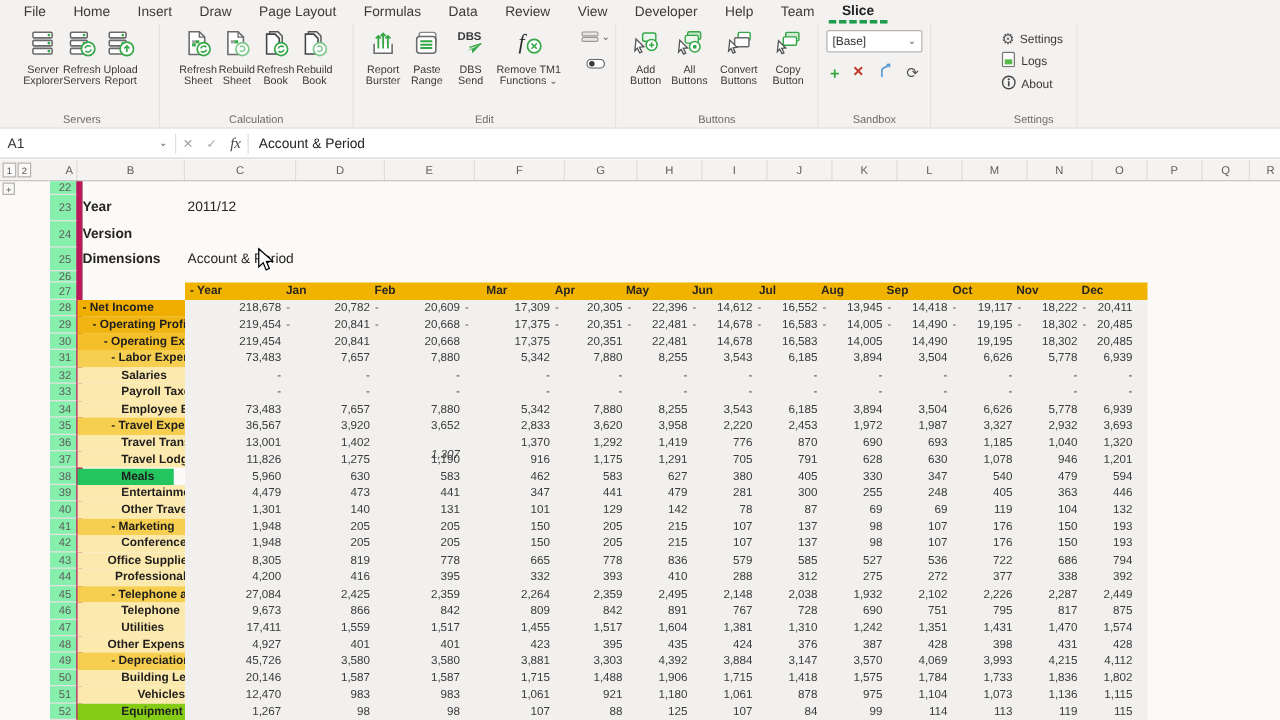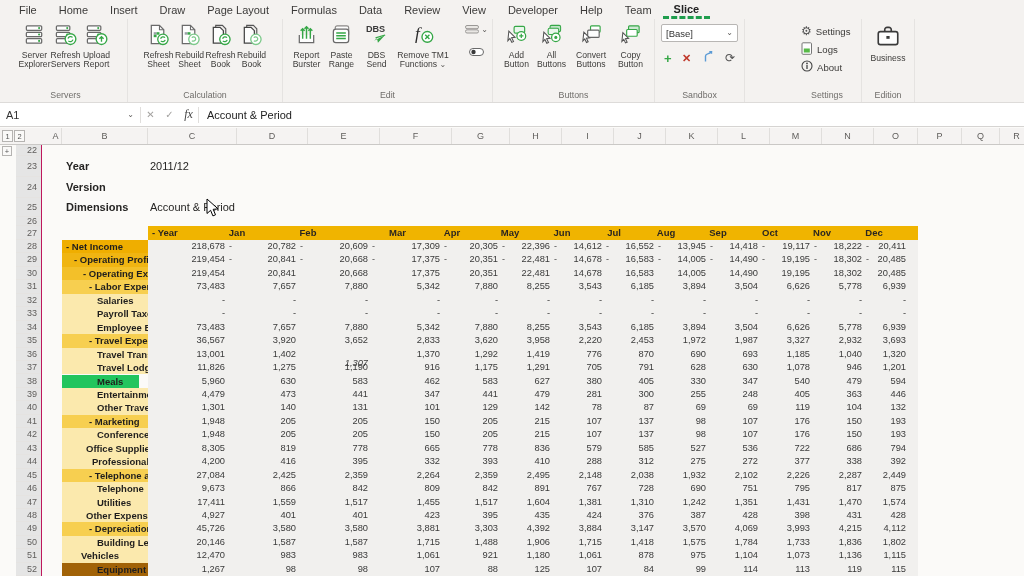--- a/index.html
+++ b/index.html
@@ -36,21 +36,21 @@
   .fbtn{width:19px;text-align:center;font-size:10px;color:#a3a19f;cursor:default;}
   .fx{font-style:italic;font-family:"Liberation Serif",serif;color:#444;font-size:12px;}
   .ftext{font-size:11px;color:#222;padding-left:8px;}
   
   .colstrip{position:absolute;top:128px;left:0;width:1024px;height:17px;background:#f5f3f2;
             border-bottom:1px solid #cac8c6;box-sizing:border-box;}
   .colhead{position:absolute;top:0;height:16px;text-align:center;font-size:9px;color:#5f5d5b;
            line-height:16px;border-right:1px solid #e0dedc;box-sizing:border-box;}
   .olbtn{position:absolute;width:11px;height:12px;border:1px solid #b5b3b1;background:#faf9f8;
          font-size:7.5px;color:#555;text-align:center;line-height:12px;box-sizing:border-box;}
-  .rowhead{position:absolute;left:16px;width:26px;background:#e5e5e5;border-right:1px solid #be185d;
+  .rowhead{position:absolute;left:40px;width:26px;background:#86efac;border-right:5px solid #be185d;
            box-sizing:border-box;}
   .rownum{position:absolute;left:0;right:0;text-align:right;padding-right:4px;font-size:9px;color:#5f5d5b;
           border-bottom:1px solid #e5e3e1;box-sizing:border-box;}
   
   .sheet{position:absolute;top:145px;left:50px;width:974px;height:431px;overflow:hidden;}
   .cell{position:absolute;box-sizing:border-box;white-space:nowrap;overflow:hidden;}
   .num{font-size:9.3px;color:#3a3a3a;text-align:right;}
   .blabel{font-size:9.5px;font-weight:600;color:#1f1e1d;}
   .infolabel{font-size:11px;font-weight:bold;color:#262524;}
   .infoval{font-size:11px;color:#262524;}
@@ -326,33 +326,20 @@
               <circle cx="6" cy="6" r="5" fill="none" stroke="#444" stroke-width="1.1"></circle>
               <circle cx="6" cy="3.4" r=".9" fill="#444"></circle>
               <rect x="5.35" y="5" width="1.3" height="4" fill="#444"></rect>
             </svg></span>
         <span>About</span>
       </div>
     </div>
     <div class="rglabel">Settings</div>
   </div>
 
-  <div class="rgroup" style="left:862px;width:53px;">
-    <div class="rbtns">
-      <div class="rbtn" style="width:46px;">
-        <span><svg width="26" height="26" viewBox="0 0 24 24">
-              <rect x="3" y="8" width="18" height="12" rx="2" fill="#fdfdfd" stroke="#3a3a3a" stroke-width="1.5"></rect>
-              <path d="M9 8V6.2A2.2 2.2 0 0 1 11.2 4h1.6A2.2 2.2 0 0 1 15 6.2V8" fill="none" stroke="#3a3a3a" stroke-width="1.5"></path>
-              <rect x="10.5" y="12" width="3" height="2.6" fill="#3a3a3a"></rect>
-            </svg></span>
-        <span>Business</span>
-      </div>
-    </div>
-    <div class="rglabel">Edition</div>
-  </div>
 </div>
 
 <div class="fbar">
   <div class="namebox">
     <span>A1</span>
     <span class="caret">⌄</span>
   </div>
   <div class="fdiv"></div>
   <div class="fbtn">✕</div>
   <div class="fbtn">✓</div>
@@ -780,35 +767,35 @@
     <div class="cell num" style="left: 330px; top: 390.9px; width: 60px; height: 13.45px; line-height: 13.45px;">1,715</div>
     <div class="cell num" style="left: 402px; top: 390.9px; width: 46px; height: 13.45px; line-height: 13.45px;">1,488</div>
     <div class="cell num" style="left: 460px; top: 390.9px; width: 40px; height: 13.45px; line-height: 13.45px;">1,906</div>
     <div class="cell num" style="left: 512px; top: 390.9px; width: 40px; height: 13.45px; line-height: 13.45px;">1,715</div>
     <div class="cell num" style="left: 564px; top: 390.9px; width: 40px; height: 13.45px; line-height: 13.45px;">1,418</div>
     <div class="cell num" style="left: 616px; top: 390.9px; width: 40px; height: 13.45px; line-height: 13.45px;">1,575</div>
     <div class="cell num" style="left: 668px; top: 390.9px; width: 40px; height: 13.45px; line-height: 13.45px;">1,784</div>
     <div class="cell num" style="left: 720px; top: 390.9px; width: 40px; height: 13.45px; line-height: 13.45px;">1,733</div>
     <div class="cell num" style="left: 772px; top: 390.9px; width: 40px; height: 13.45px; line-height: 13.45px;">1,836</div>
     <div class="cell num" style="left: 824px; top: 390.9px; width: 32px; height: 13.45px; line-height: 13.45px;">1,802</div>
-    <div class="cell blabel" style="left: 12px; top: 404.35px; width: 86px; height: 13.45px; line-height: 13.45px; background: rgb(251, 233, 173); padding-left: 19px;">Vehicles</div>
+    <div class="cell blabel" style="left: 12px; top: 404.35px; width: 86px; height: 13.45px; line-height: 13.45px; background: rgb(251, 233, 173); padding-left: 48px;">Vehicles</div>
     <div class="cell num" style="left: 98px; top: 404.35px; width: 77px; height: 13.45px; line-height: 13.45px;">12,470</div>
     <div class="cell num" style="left: 187px; top: 404.35px; width: 59px; height: 13.45px; line-height: 13.45px;">983</div>
     <div class="cell num" style="left: 258px; top: 404.35px; width: 60px; height: 13.45px; line-height: 13.45px;">983</div>
     <div class="cell num" style="left: 330px; top: 404.35px; width: 60px; height: 13.45px; line-height: 13.45px;">1,061</div>
     <div class="cell num" style="left: 402px; top: 404.35px; width: 46px; height: 13.45px; line-height: 13.45px;">921</div>
     <div class="cell num" style="left: 460px; top: 404.35px; width: 40px; height: 13.45px; line-height: 13.45px;">1,180</div>
     <div class="cell num" style="left: 512px; top: 404.35px; width: 40px; height: 13.45px; line-height: 13.45px;">1,061</div>
     <div class="cell num" style="left: 564px; top: 404.35px; width: 40px; height: 13.45px; line-height: 13.45px;">878</div>
     <div class="cell num" style="left: 616px; top: 404.35px; width: 40px; height: 13.45px; line-height: 13.45px;">975</div>
     <div class="cell num" style="left: 668px; top: 404.35px; width: 40px; height: 13.45px; line-height: 13.45px;">1,104</div>
     <div class="cell num" style="left: 720px; top: 404.35px; width: 40px; height: 13.45px; line-height: 13.45px;">1,073</div>
     <div class="cell num" style="left: 772px; top: 404.35px; width: 40px; height: 13.45px; line-height: 13.45px;">1,136</div>
     <div class="cell num" style="left: 824px; top: 404.35px; width: 32px; height: 13.45px; line-height: 13.45px;">1,115</div>
-    <div class="cell blabel" style="left: 12px; top: 417.8px; width: 86px; height: 13.45px; line-height: 13.45px; background: #a16207; padding-left: 35px;">Equipment</div>
+    <div class="cell blabel" style="left: 12px; top: 417.8px; width: 86px; height: 13.45px; line-height: 13.45px; background: #84cc16; padding-left: 35px;">Equipment</div>
     <div class="cell num" style="left: 98px; top: 417.8px; width: 77px; height: 13.45px; line-height: 13.45px;">1,267</div>
     <div class="cell num" style="left: 187px; top: 417.8px; width: 59px; height: 13.45px; line-height: 13.45px;">98</div>
     <div class="cell num" style="left: 258px; top: 417.8px; width: 60px; height: 13.45px; line-height: 13.45px;">98</div>
     <div class="cell num" style="left: 330px; top: 417.8px; width: 60px; height: 13.45px; line-height: 13.45px;">107</div>
     <div class="cell num" style="left: 402px; top: 417.8px; width: 46px; height: 13.45px; line-height: 13.45px;">88</div>
     <div class="cell num" style="left: 460px; top: 417.8px; width: 40px; height: 13.45px; line-height: 13.45px;">125</div>
     <div class="cell num" style="left: 512px; top: 417.8px; width: 40px; height: 13.45px; line-height: 13.45px;">107</div>
     <div class="cell num" style="left: 564px; top: 417.8px; width: 40px; height: 13.45px; line-height: 13.45px;">84</div>
     <div class="cell num" style="left: 616px; top: 417.8px; width: 40px; height: 13.45px; line-height: 13.45px;">99</div>
     <div class="cell num" style="left: 668px; top: 417.8px; width: 40px; height: 13.45px; line-height: 13.45px;">114</div>

